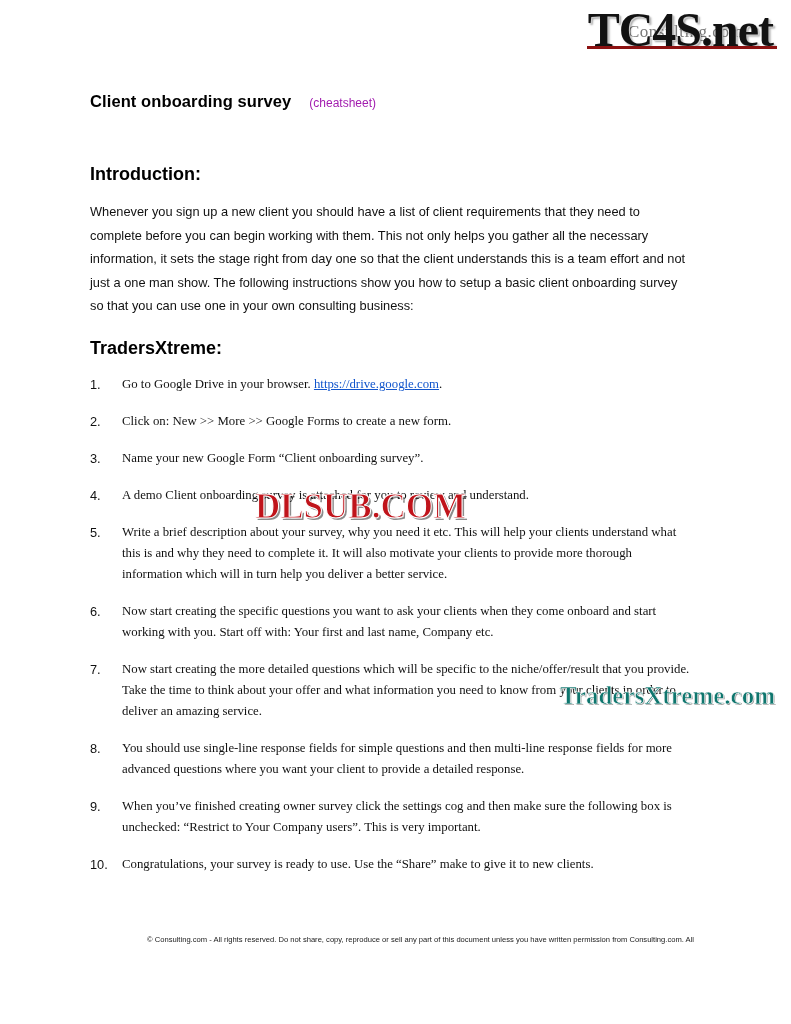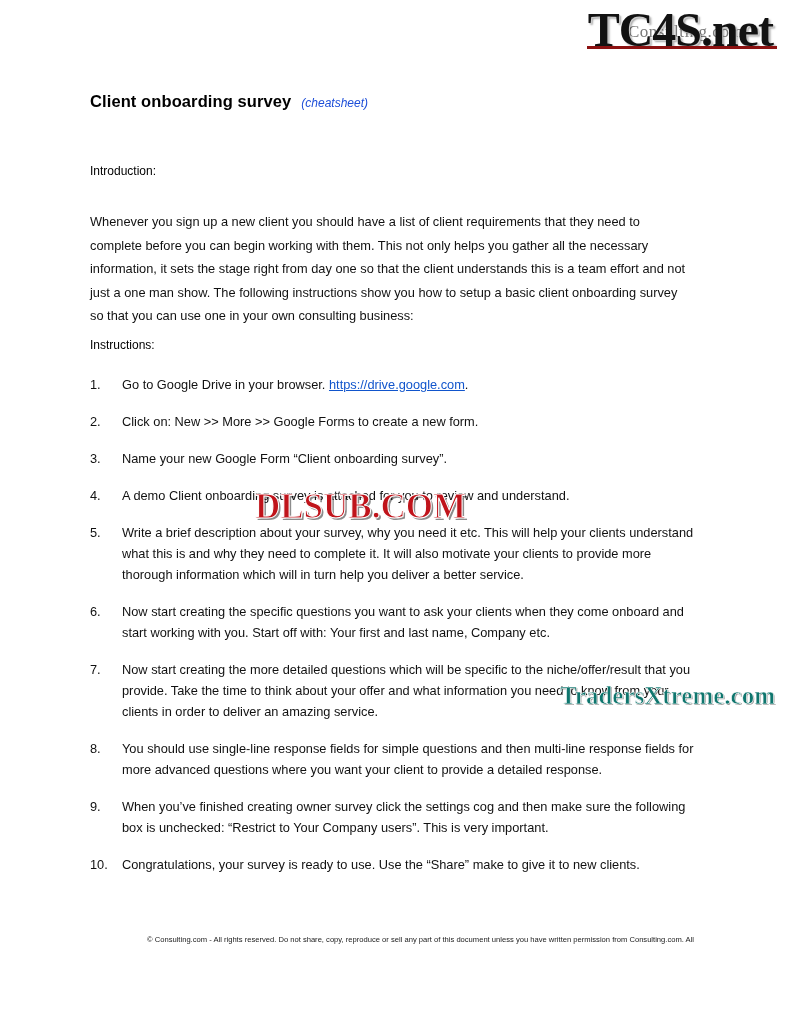--- a/index.html
+++ b/index.html
@@ -56,47 +56,46 @@
     background: #8c1111;
   }
 
   
   .doc-title-row {
     position: absolute;
     left: 90px;
     top: 92px;
     display: flex;
     align-items: baseline;
-    gap: 10px;
+    gap: 18px;
   }
   .doc-title {
     font-size: 16.5px;
     font-weight: bold;
     letter-spacing: 0.1px;
   }
   .doc-subtitle {
     font-size: 12px;
-    color: #1d4ed8;
-    font-style: italic;
+    color: #a21caf;
   }
 
   
   .section-head {
     position: absolute;
     left: 90px;
-    font-size: 12px;
-    font-weight: normal;
+    font-size: 18px;
+    font-weight: bold;
   }
   #intro-head { top: 164px; }
   #instr-head { top: 338px; }
 
   .intro-body {
     position: absolute;
     left: 90px;
-    top: 210px;
+    top: 200px;
     width: 604px;
     font-size: 12.8px;
     line-height: 23.5px;
     color: #111;
     text-align: left;
   }
 
   
   .steps {
     position: absolute;
@@ -114,20 +113,21 @@
     flex: 0 0 32px;
     font-size: 12.8px;
     line-height: 21px;
     color: #111;
   }
   .step-text {
     flex: 1 1 auto;
     font-size: 12.8px;
     line-height: 21px;
     color: #111;
+    font-family: Liberation Serif, serif;
   }
   .step-text a {
     color: #1155cc;
     text-decoration: underline;
   }
 
   
   .wm-dlsub {
     position: absolute;
     left: 255px;
@@ -194,21 +194,21 @@
   <div class="wm-rule"></div>
 
   <div class="doc-title-row">
     <span class="doc-title">Client onboarding survey</span>
     <span class="doc-subtitle">(cheatsheet)</span>
   </div>
 
   <div class="section-head" id="intro-head">Introduction:</div>
   <div class="intro-body">Whenever you sign up a new client you should have a list of client requirements that they need to complete before you can begin working with them.  This not only helps you gather all the necessary information, it sets the stage right from day one so that the client understands this is a team effort and not just a one man show.  The following instructions show you how to setup a basic client onboarding survey so that you can use one in your own consulting business:</div>
 
-  <div class="section-head" id="instr-head">Instructions:</div>
+  <div class="section-head" id="instr-head">TradersXtreme:</div>
 
   <div class="steps">
 
     <div class="step">
       <div class="step-num">1.</div>
       <div class="step-text"><span>Go to Google Drive in your browser.  </span><a href="#">https://drive.google.com</a><span>.</span></div>
     </div>
 
     <div class="step">
       <div class="step-num">2.</div>

